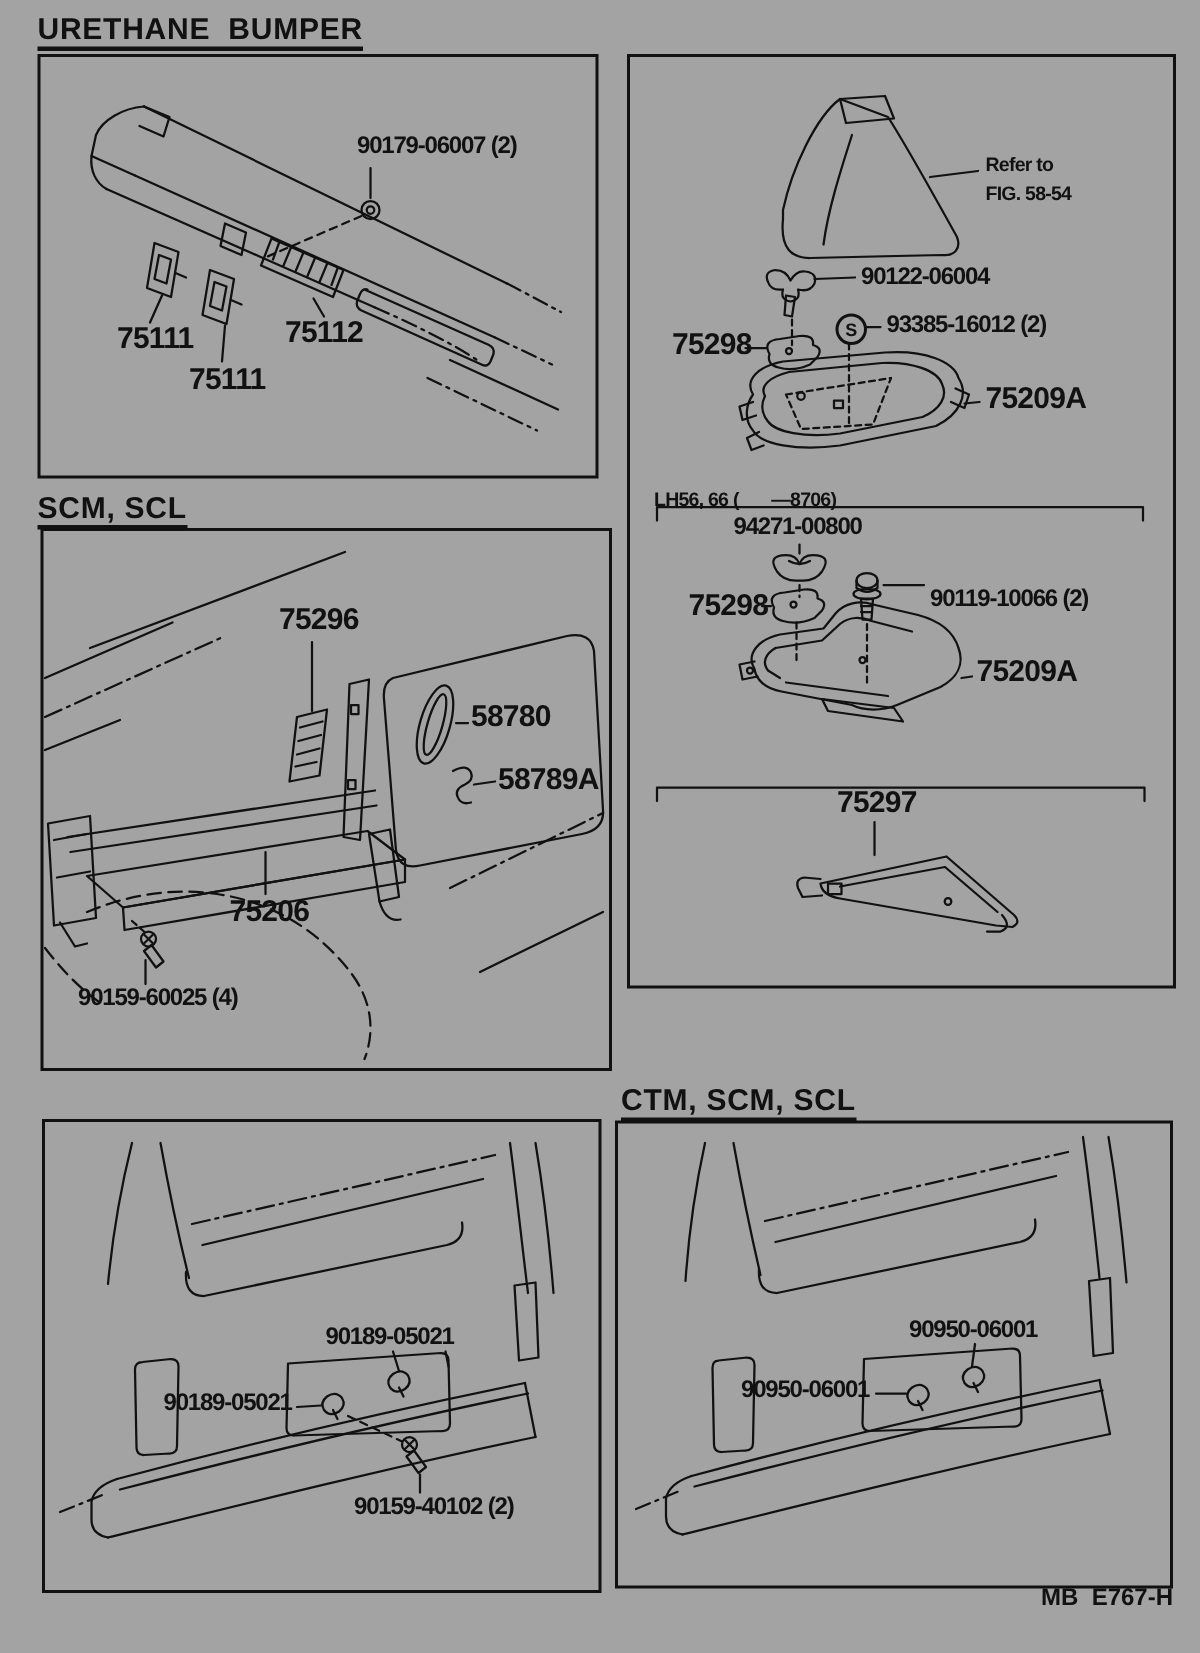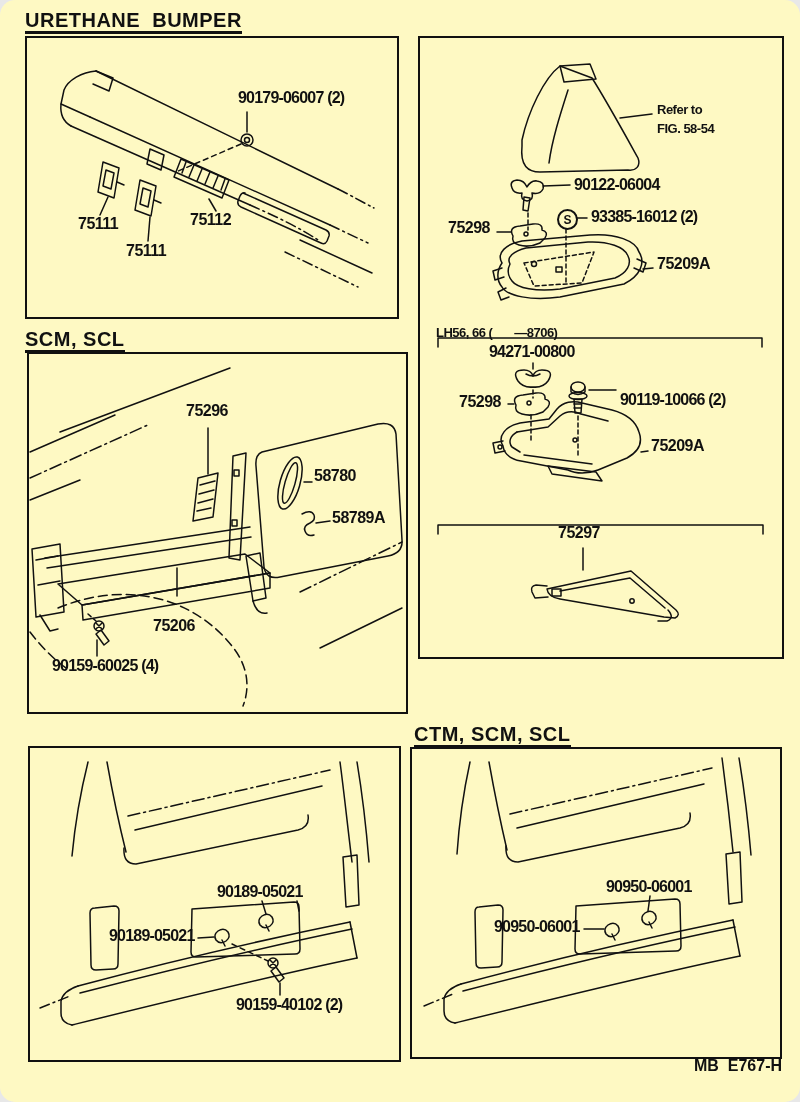--- a/index.html
+++ b/index.html
@@ -1,22 +1,22 @@
 <!DOCTYPE html>
 <html><head>
 <meta charset="utf-8">
 <style>
   html,body{margin:0;padding:0;background:#e8e8e8;}
-  #page{position:relative;width:800px;height:1102px;background:#fef9c3;overflow:hidden;
-        font-family:"Liberation Sans", sans-serif;color:#111;border-radius:15px;}
+  #page{position:relative;width:800px;height:1102px;background:#a3a3a3;overflow:hidden;
+        font-family:"Liberation Sans", sans-serif;color:#111;}
   .panel{position:absolute;border:2px solid #111;background:transparent;}
   .lbl{position:absolute;font-weight:bold;color:#111;white-space:pre;line-height:1.05;}
   .sz-s{font-size:16px;letter-spacing:-0.8px;}
   .sz-m{font-size:13px;letter-spacing:-0.5px;}
-  .sz-l{font-size:16px;letter-spacing:-0.5px;}
+  .sz-l{font-size:20px;letter-spacing:-0.5px;}
   .ptitle{font-size:20px;letter-spacing:0.5px;border-bottom:3px solid #111;padding-bottom:0px;}
   .s-badge{position:absolute;width:17px;height:17px;border:2px solid #111;border-radius:50%;
            font-size:12px;font-weight:bold;display:flex;align-items:center;justify-content:center;}
   #art{position:absolute;left:0;top:0;}
   #art path,#art circle,#art ellipse,#art rect{stroke:#111;fill:none;stroke-width:1.5;
            stroke-linecap:round;stroke-linejoin:round;}
 </style>
 </head>
 <body>
 
@@ -258,21 +258,21 @@
 
   <div class="lbl sz-s" style="left:238px;top:90px;">90179-06007 (2)</div>
   <div class="lbl sz-l" style="left:78px;top:216px;">75111</div>
   <div class="lbl sz-l" style="left:190px;top:212px;">75112</div>
   <div class="lbl sz-l" style="left:126px;top:243px;">75111</div>
 
   <div class="lbl ptitle" style="left:25px;top:329px;text-align:right;">SCM, SCL</div>
   <div class="lbl sz-l" style="left:186px;top:403px;">75296</div>
   <div class="lbl sz-l" style="left:314px;top:468px;">58780</div>
   <div class="lbl sz-l" style="left:332px;top:510px;">58789A</div>
-  <div class="lbl sz-l" style="left:153px;top:598px;margin-top:20px;">75206</div>
+  <div class="lbl sz-l" style="left:153px;top:598px;">75206</div>
   <div class="lbl sz-s" style="left:52px;top:658px;">90159-60025 (4)</div>
 
   <div class="lbl sz-m" style="left:657px;top:103px;">Refer to</div>
   <div class="lbl sz-m" style="left:657px;top:122px;">FIG. 58-54</div>
   <div class="lbl sz-s" style="left:574px;top:177px;">90122-06004</div>
   <div class="s-badge" style="left:557px;top:209px;">S</div>
   <div class="lbl sz-s" style="left:591px;top:209px;">93385-16012 (2)</div>
   <div class="lbl sz-l" style="left:448px;top:220px;">75298</div>
   <div class="lbl sz-l" style="left:657px;top:256px;">75209A</div>
   <div class="lbl sz-m" style="left:436px;top:326px;">LH56, 66 (       —8706)</div>

